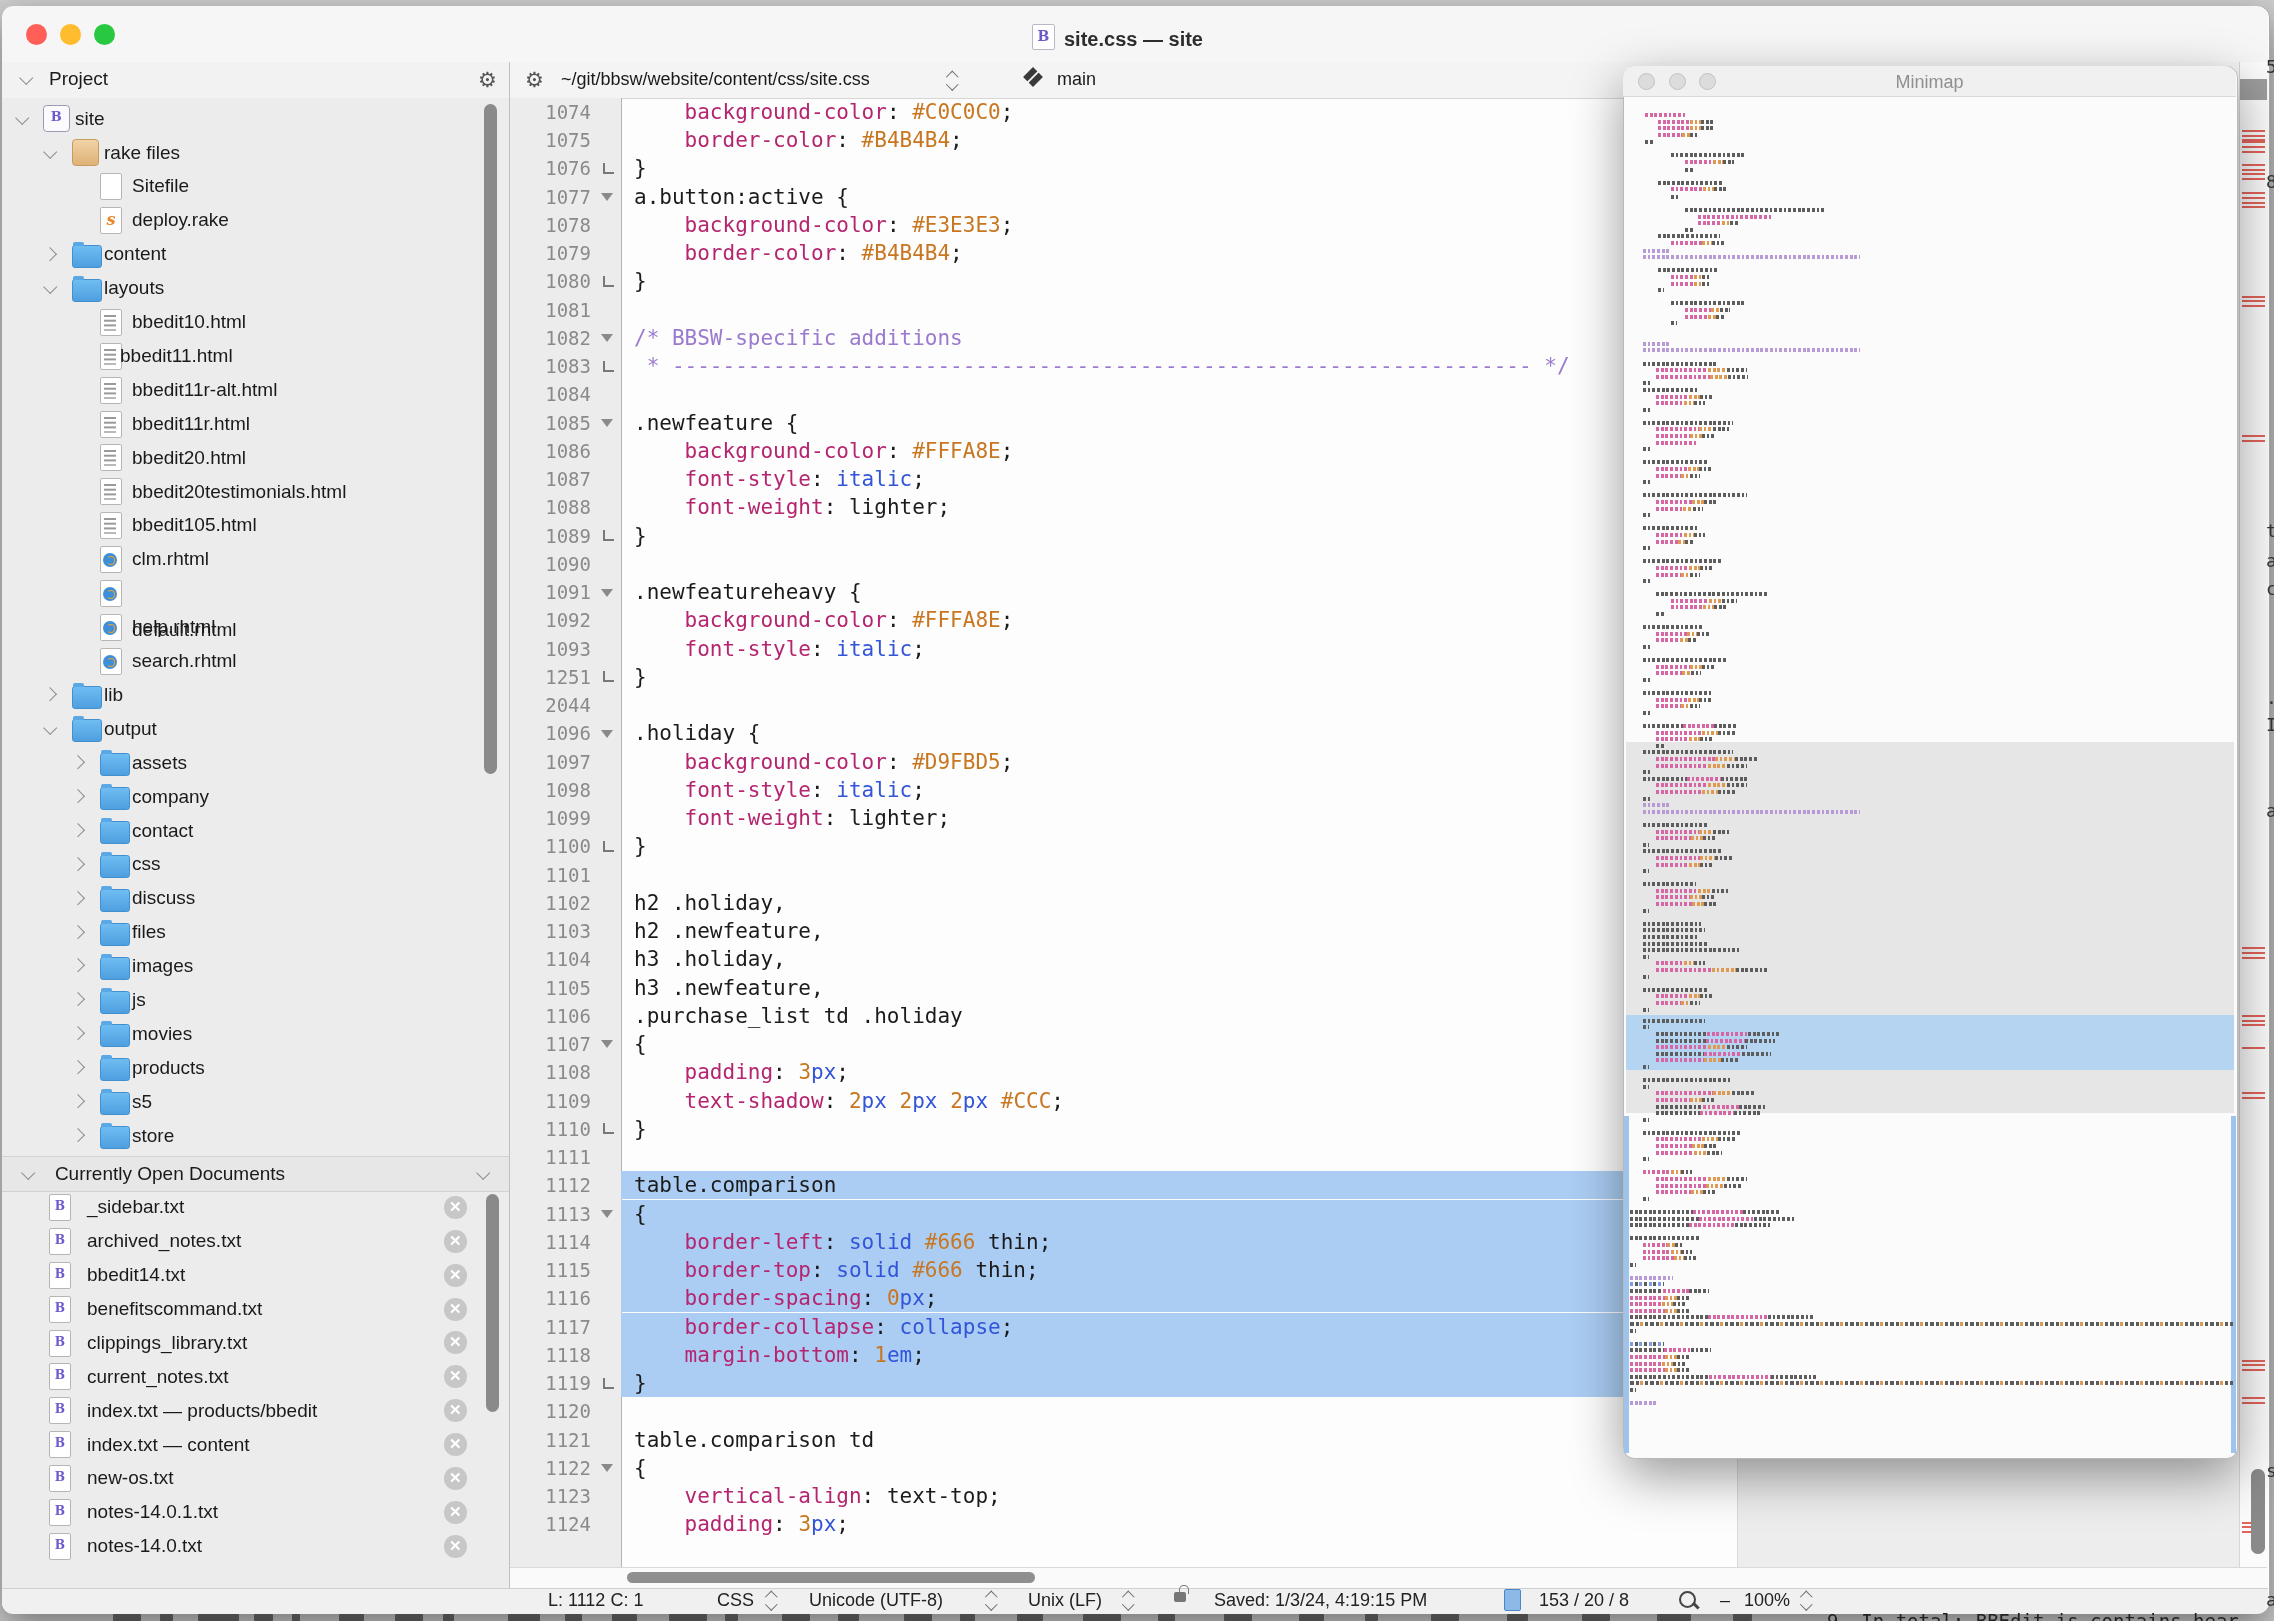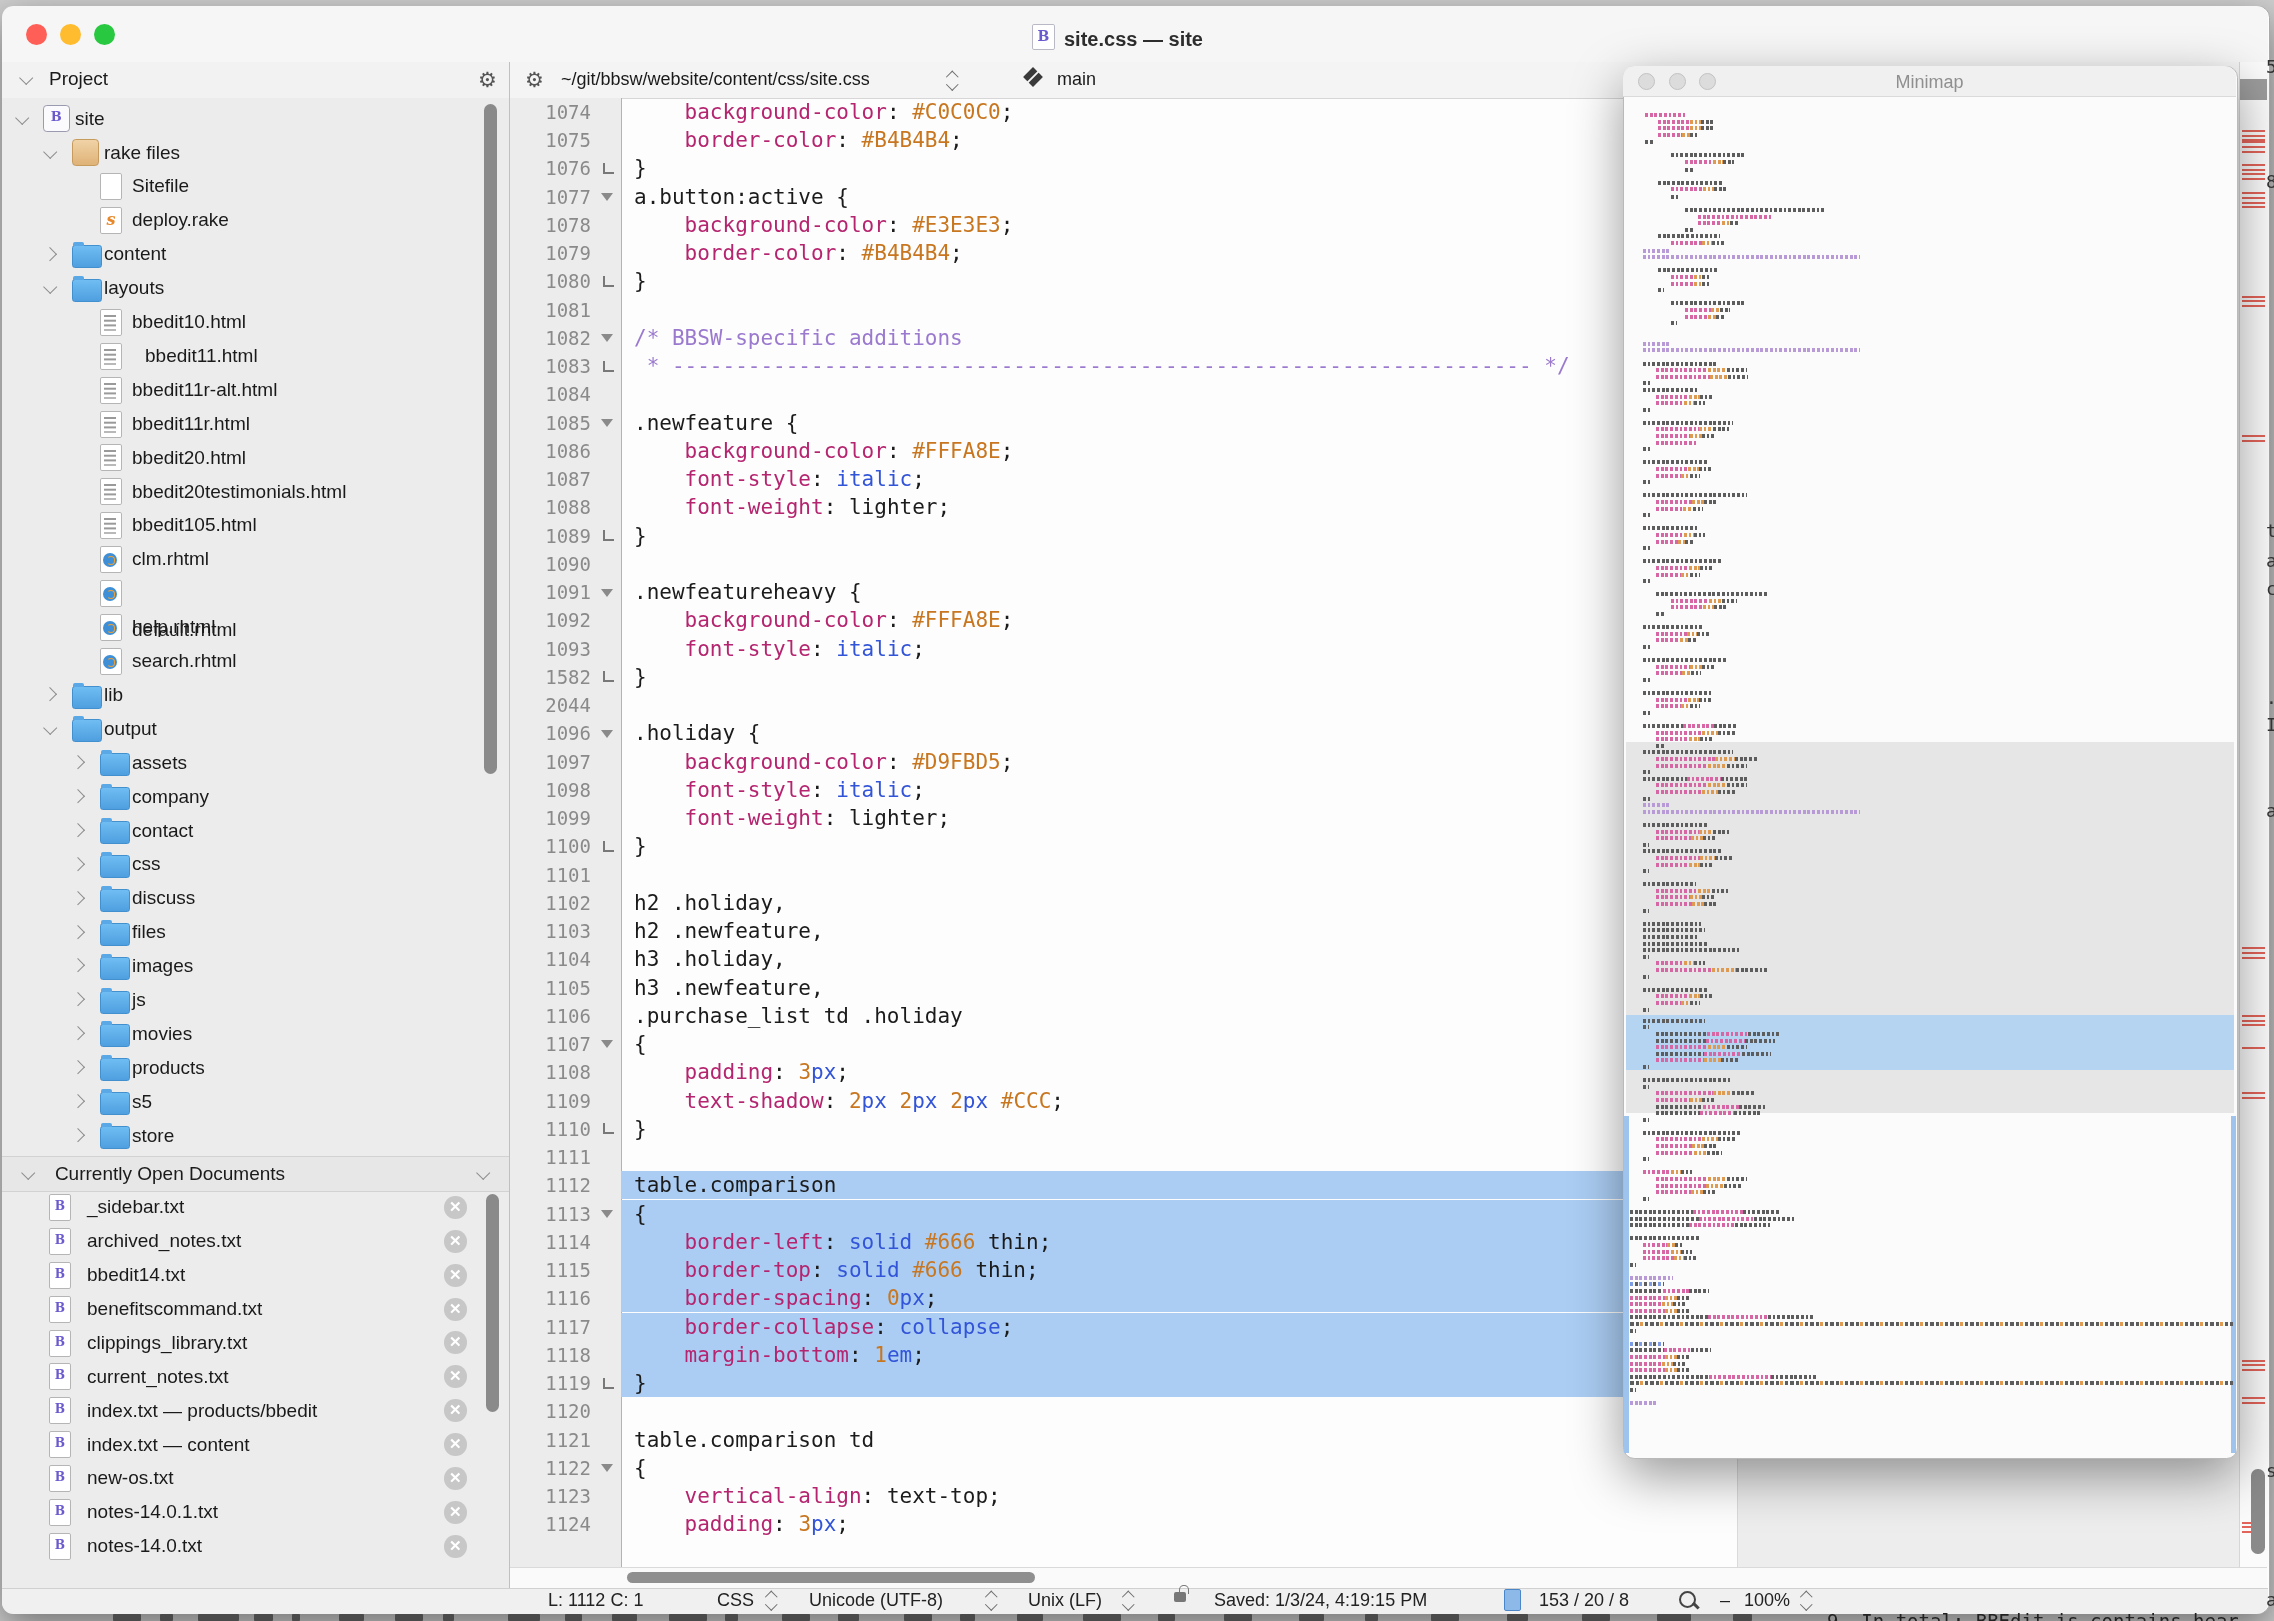--- a/index.html
+++ b/index.html
@@ -156,21 +156,21 @@
       <div class="sb-label" style="left: 132px; top: 203px; position: absolute;">deploy.rake</div>
       <div class="chev chR" style="left: 45px; top: 249px; width: 9.4px; height: 9.4px; position: absolute;"></div>
       <div class="icon icon-folder" style="left: 72px; top: 245px; position: absolute;"></div>
       <div class="sb-label" style="left: 104px; top: 237px; position: absolute;">content</div>
       <div class="chev chD" style="left: 45px; top: 282px; width: 9.4px; height: 9.4px; position: absolute;"></div>
       <div class="icon icon-folder" style="left: 72px; top: 279px; position: absolute;"></div>
       <div class="sb-label" style="left: 104px; top: 271px; position: absolute;">layouts</div>
       <div class="icon icon-html" style="left: 100px; top: 309px; position: absolute;"></div>
       <div class="sb-label" style="left: 132px; top: 305px; position: absolute;">bbedit10.html</div>
       <div class="icon icon-html" style="left: 100px; top: 343px; position: absolute;"></div>
-      <div class="sb-label" style="left: 145px; top: 339px; position: absolute;">bbedit11.html</div>
+      <div class="sb-label" style="left: 120px; top: 339px; position: absolute;">bbedit11.html</div>
       <div class="icon icon-html" style="left: 100px; top: 377px; position: absolute;"></div>
       <div class="sb-label" style="left: 132px; top: 373px; position: absolute;">bbedit11r-alt.html</div>
       <div class="icon icon-html" style="left: 100px; top: 411px; position: absolute;"></div>
       <div class="sb-label" style="left: 132px; top: 407px; position: absolute;">bbedit11r.html</div>
       <div class="icon icon-html" style="left: 100px; top: 444px; position: absolute;"></div>
       <div class="sb-label" style="left: 132px; top: 441px; position: absolute;">bbedit20.html</div>
       <div class="icon icon-html" style="left: 100px; top: 478px; position: absolute;"></div>
       <div class="sb-label" style="left: 132px; top: 475px; position: absolute;">bbedit20testimonials.html</div>
       <div class="icon icon-html" style="left: 100px; top: 512px; position: absolute;"></div>
       <div class="sb-label" style="left: 132px; top: 508px; position: absolute;">bbedit105.html</div>
@@ -368,21 +368,21 @@
         <div class="codetext"><span class="ct">.newfeatureheavy {</span></div>
       </div>
       <div class="lnum" style="top: 606px; position: absolute;">1092</div>
       <div class="coderow" style="top: 606px; position: absolute;">
         <div class="codetext"><span class="ct">    </span><span class="cp">background-color</span><span class="ct">: </span><span class="cv">#FFFA8E</span><span class="ct">;</span></div>
       </div>
       <div class="lnum" style="top: 635px; position: absolute;">1093</div>
       <div class="coderow" style="top: 635px; position: absolute;">
         <div class="codetext"><span class="ct">    </span><span class="cp">font-style</span><span class="ct">: </span><span class="cb">italic</span><span class="ct">;</span></div>
       </div>
-      <div class="lnum" style="top: 663px; position: absolute;">1582</div>
+      <div class="lnum" style="top: 663px; position: absolute;">1251</div>
       <div class="fold-end" style="top: 671px; position: absolute;"></div>
       <div class="coderow" style="top: 663px; position: absolute;">
         <div class="codetext"><span class="ct">}</span></div>
       </div>
       <div class="lnum" style="top: 691px; position: absolute;">2044</div>
       <div class="coderow" style="top: 691px; position: absolute;">
         <div class="codetext"></div>
       </div>
       <div class="lnum" style="top: 719px; position: absolute;">1096</div>
       <div class="fold-open" style="top: 730px; position: absolute;"></div>

